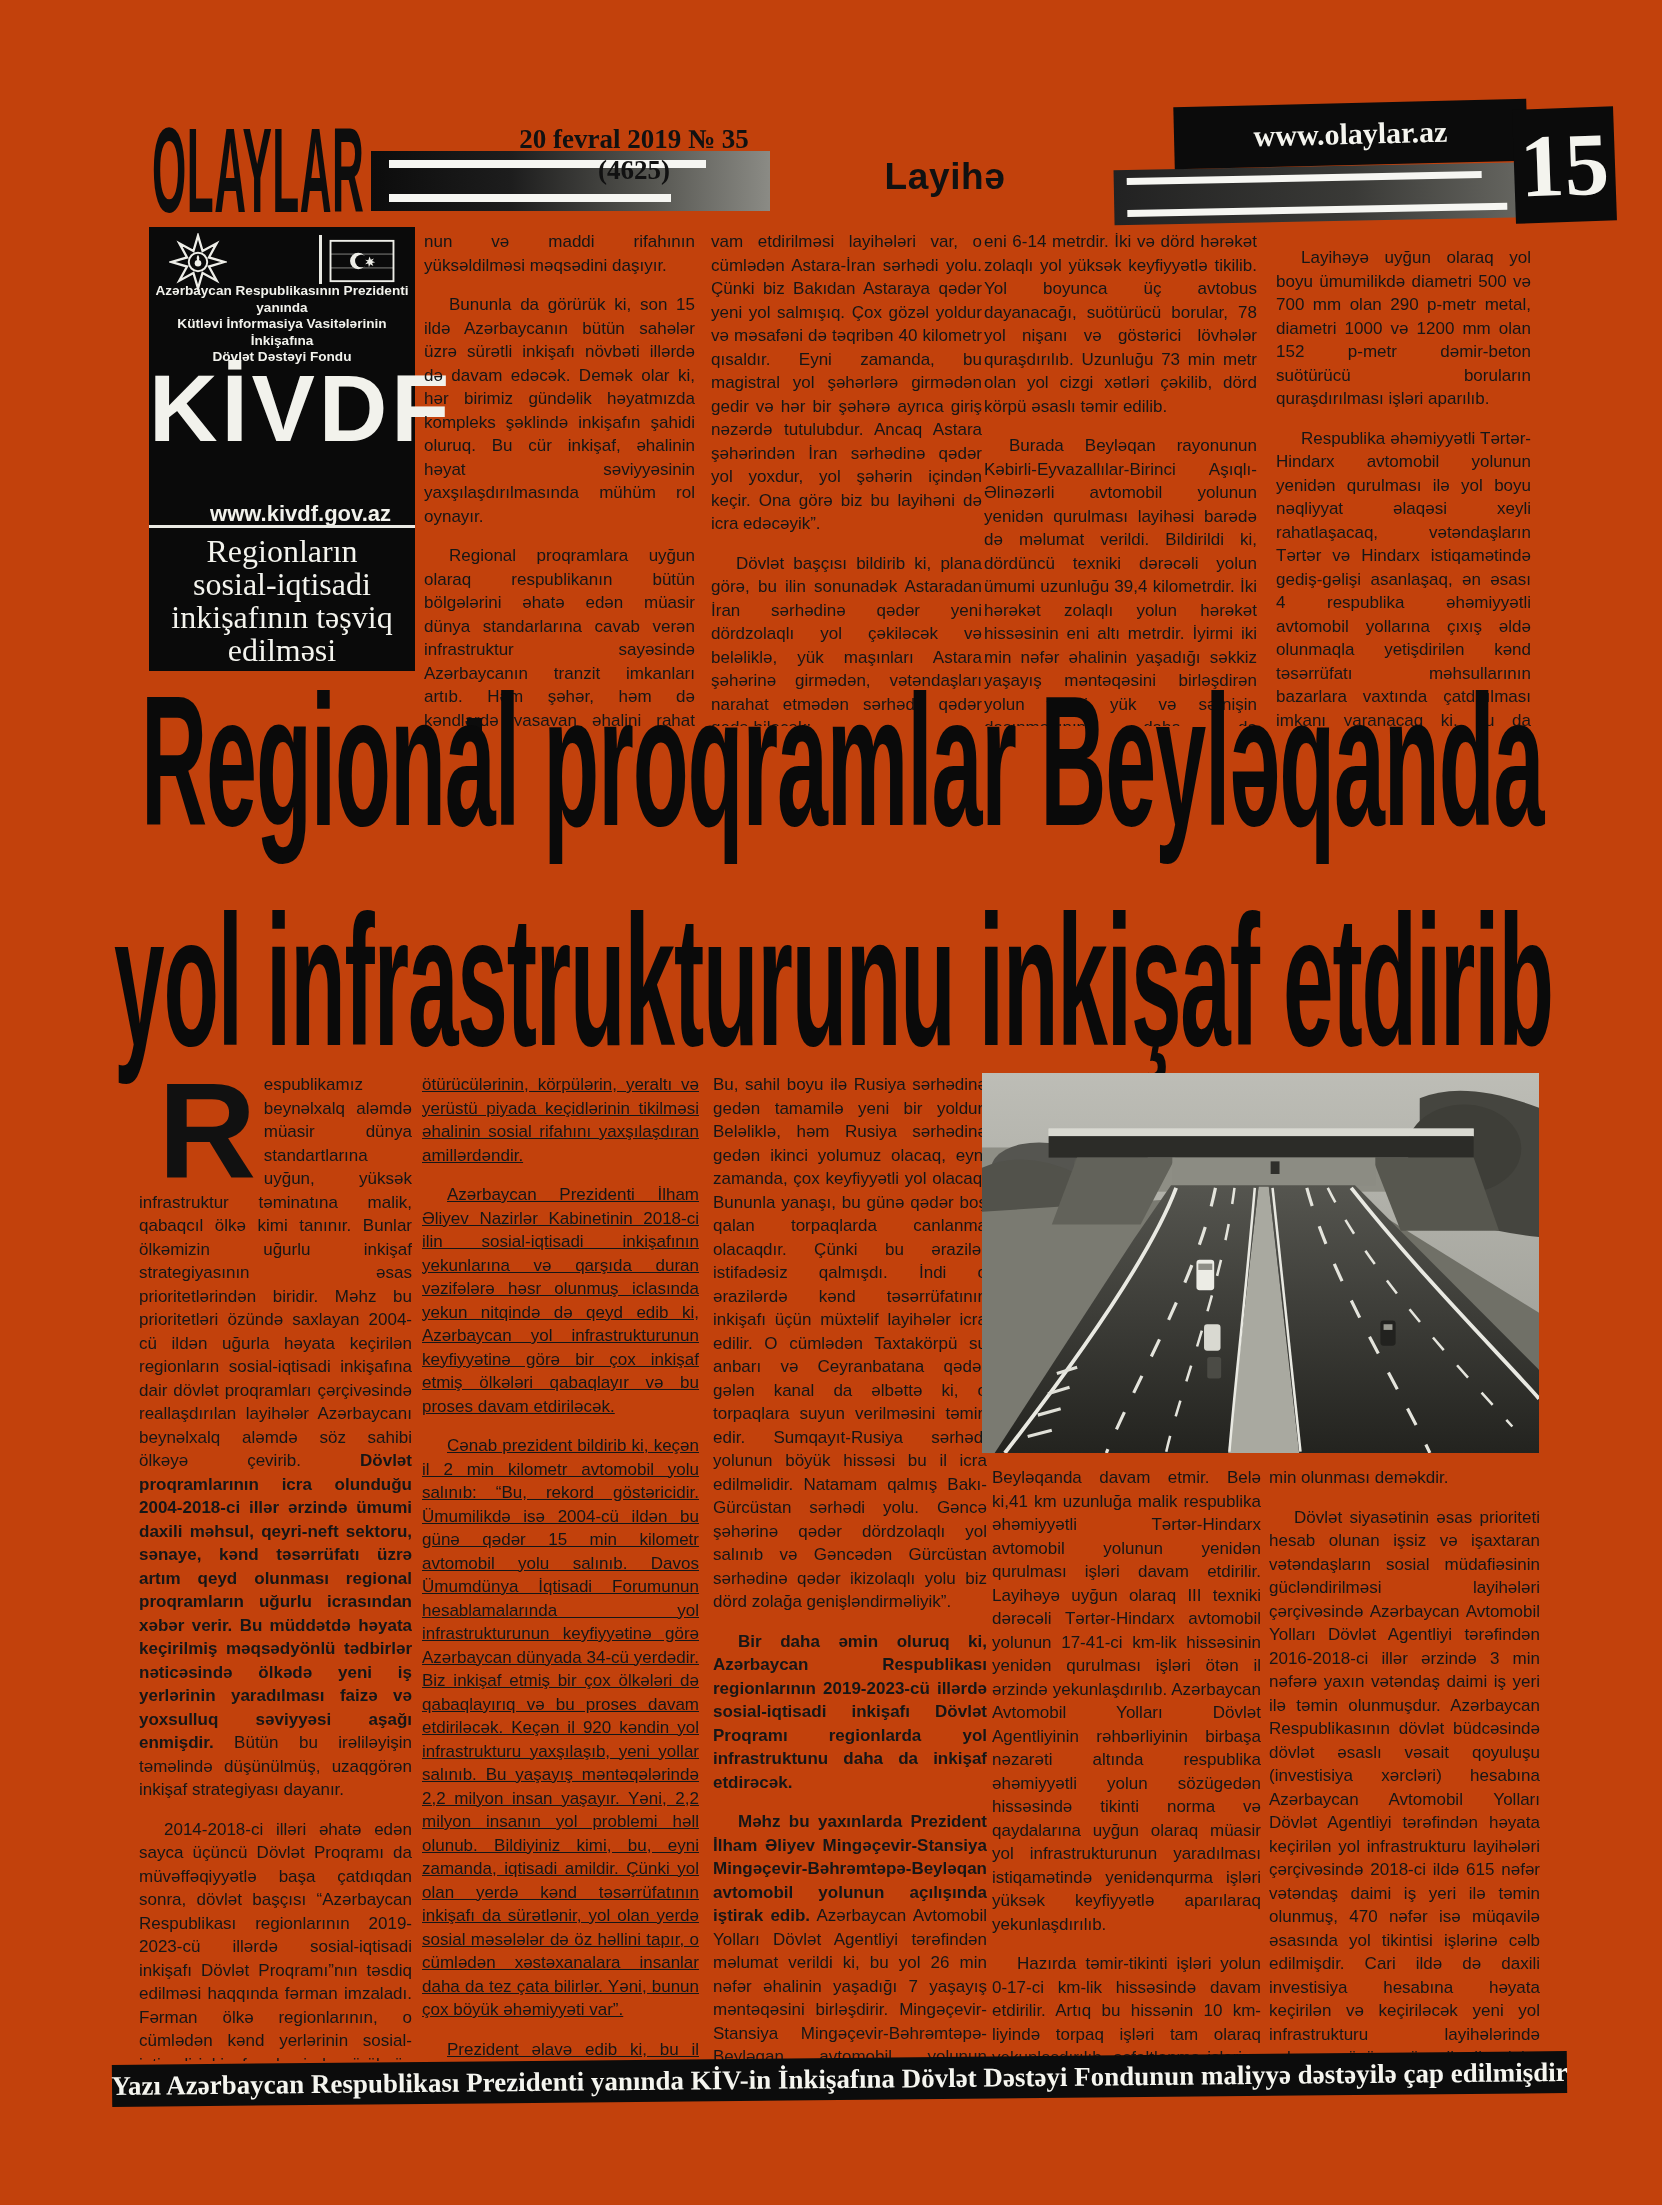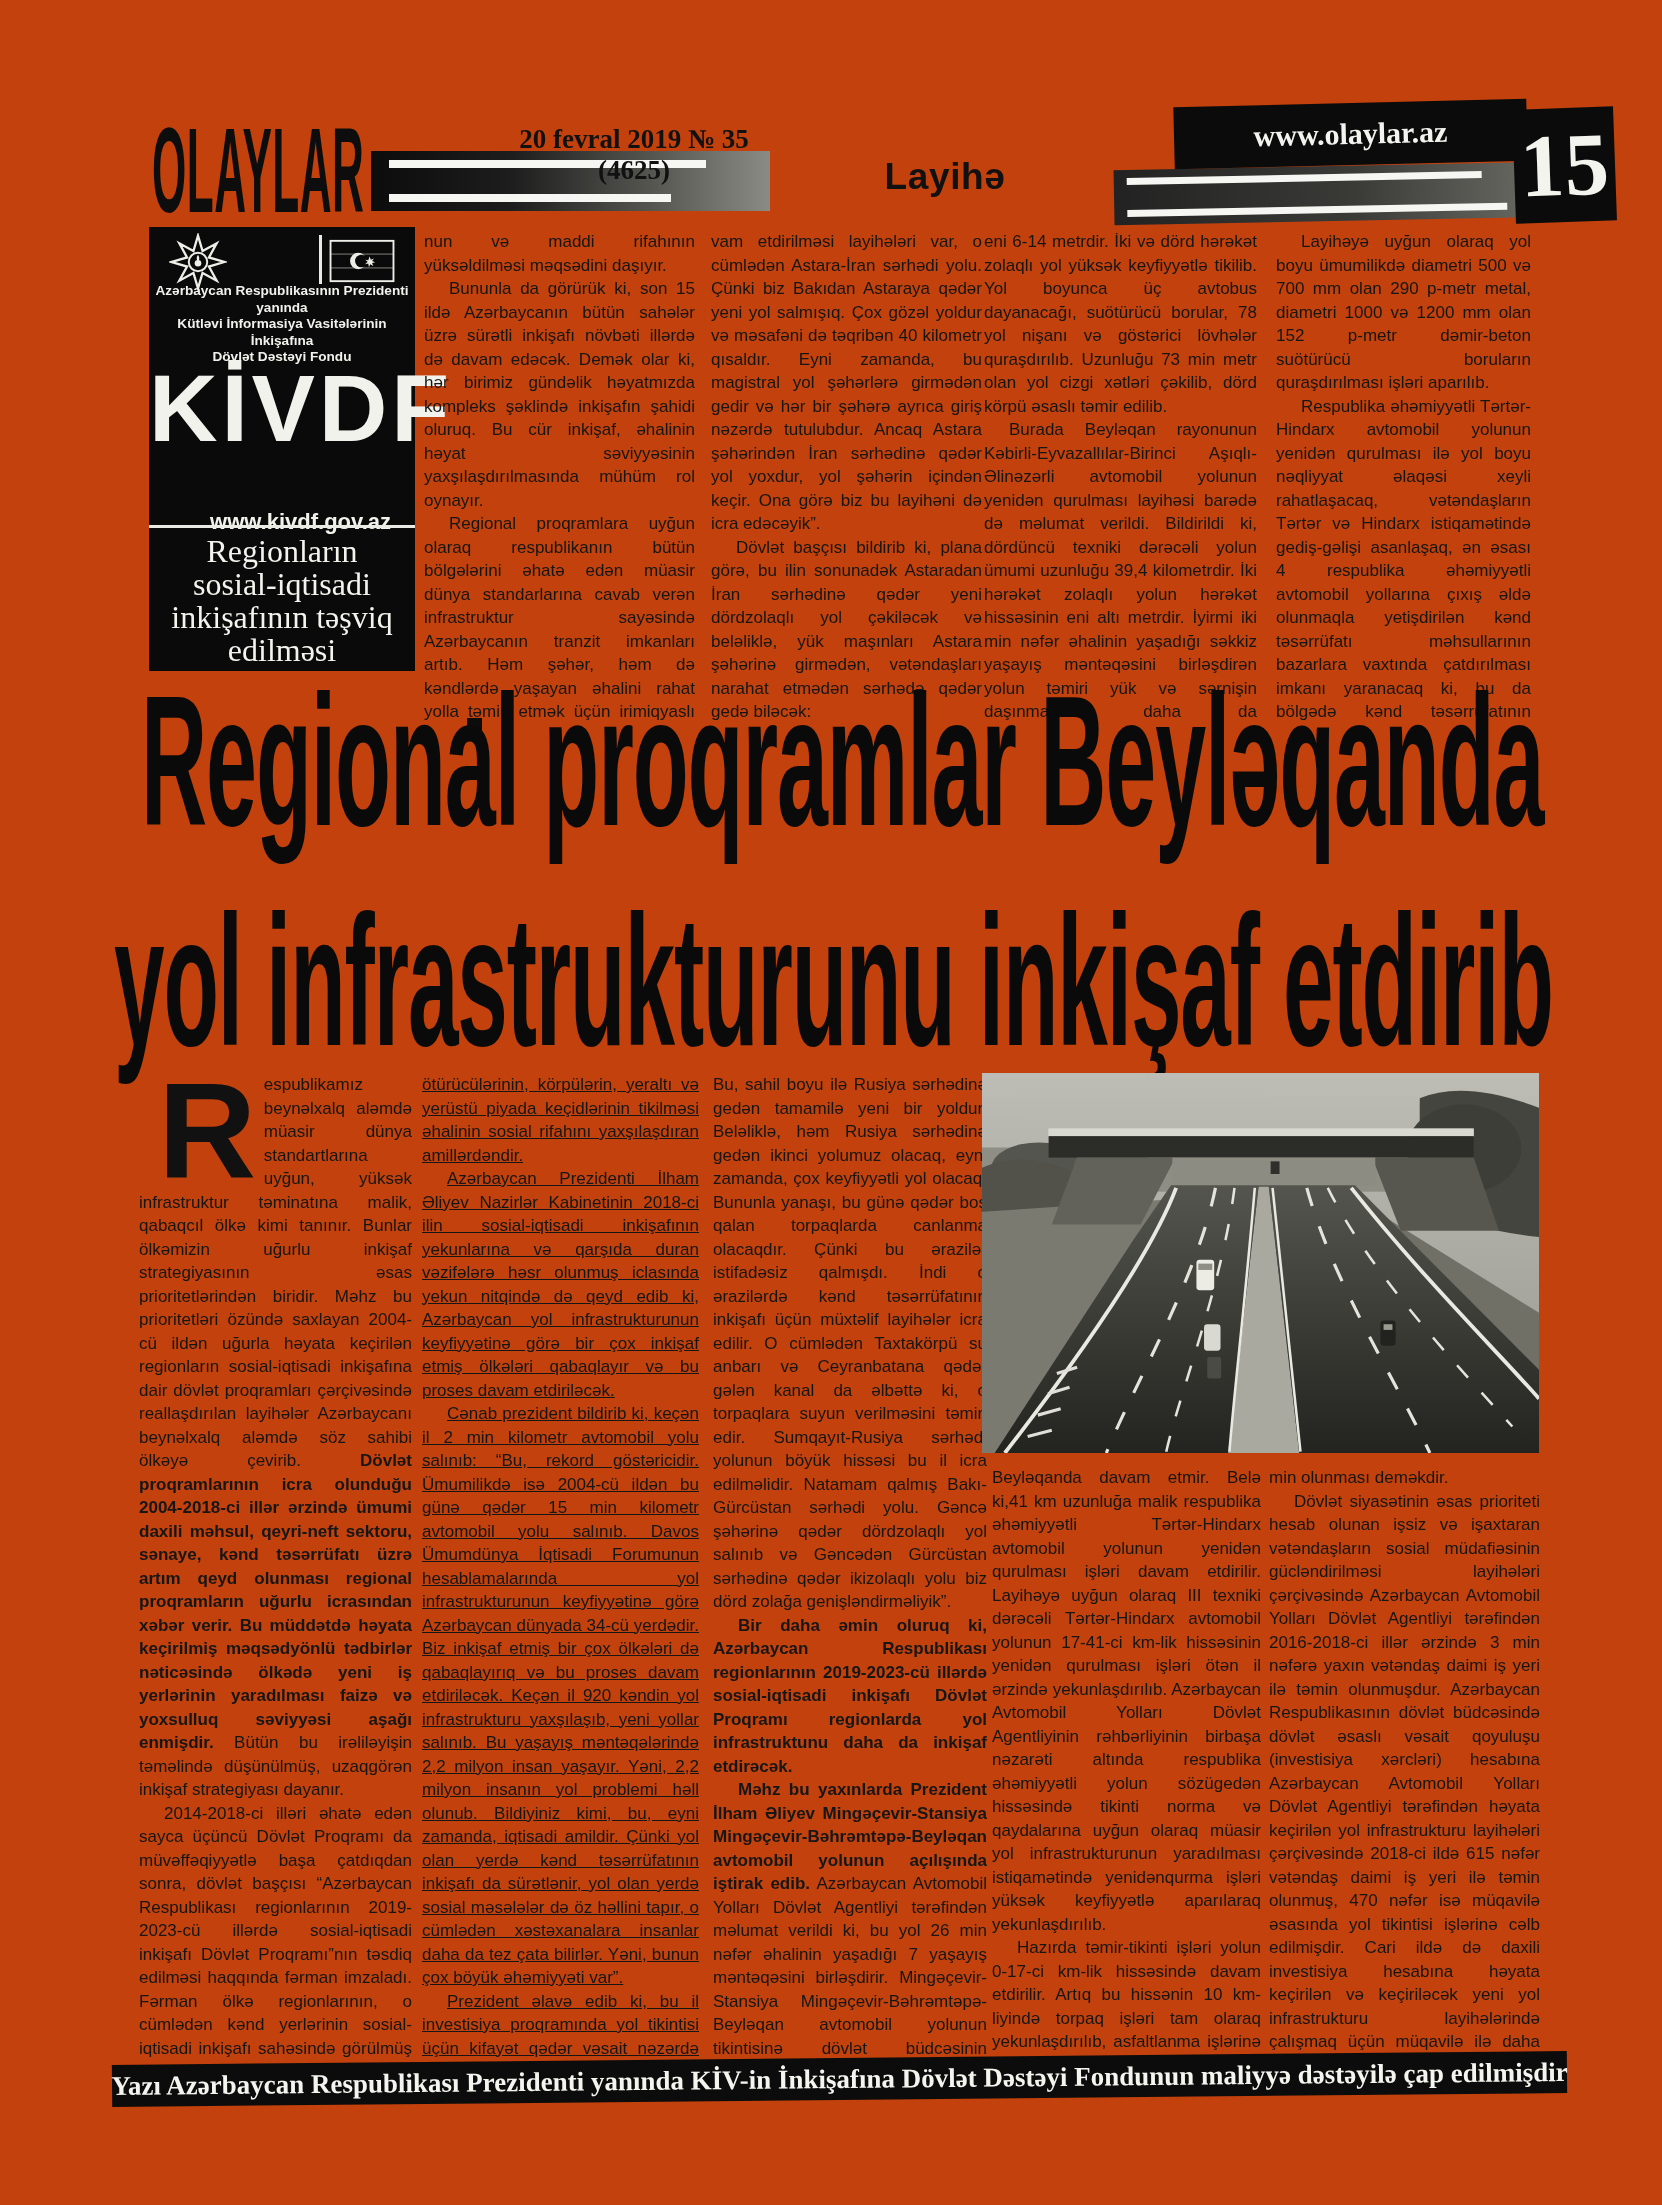--- a/index.html
+++ b/index.html
@@ -28,29 +28,29 @@
   .right-bar .stripe{position:absolute;left:12.7px;height:7px;background:#f6f6f2;}
   
   .kivdf{position:absolute;left:149px;top:227px;width:266px;height:444px;background:#0a0a0a;color:#f2f2ec;}
   .kivdf .emblem{position:absolute;left:20px;top:6.3px;}
   .kivdf .vline{position:absolute;left:170px;top:7.6px;width:2.5px;height:49px;background:#e9e9e3;}
   .kivdf .flag{position:absolute;left:179px;top:10px;}
   .kivdf .org{position:absolute;left:0;top:56px;width:100%;text-align:center;
         font-weight:700;font-size:13.6px;line-height:16.5px;}
   .kivdf .acr{position:absolute;left:0;top:134px;width:100%;text-align:center;
         font-weight:700;font-size:95px;line-height:95px;letter-spacing:3.8px;}
-  .kivdf .url{position:absolute;right:24px;top:274px;font-weight:700;font-size:22px;margin-top:8px;}
+  .kivdf .url{position:absolute;right:24px;top:274px;font-weight:700;font-size:22px;}
   .kivdf .divider{position:absolute;left:0;top:298px;width:100%;height:2.5px;background:#ededе7;background:#ededE7;background:#ededE7;background:#ededce;background:#ededе7;background:#eaeae4;}
   .kivdf .slogan{position:absolute;left:0;top:308px;width:100%;text-align:center;
         font-family:"Liberation Serif",serif;font-size:32px;line-height:33px;color:#f4f4ee;}
   
   .col{position:absolute;font-size:17px;line-height:23.5px;text-align:justify;overflow:hidden;
        color:#161616;}
   .col p{margin:0;}
-  .col p.indent{text-indent:25px;}
+  .col p.indent{text-indent:25px;margin-top:16px;}
   .col .bold{font-weight:700;}
   .dropcap{float:left;font-weight:700;font-size:136px;line-height:109px;margin:2.5px 10px 0 19px;
        letter-spacing:-2.5px;color:#111;}
   .end-marker{position:absolute;left:467px;top:718px;width:14.6px;height:14.6px;background:#0c0c0c;}
   
   .headline{position:absolute;font-weight:700;font-size:159px;line-height:159px;color:#0a0a0a;
        letter-spacing:-1.9px;}
   
   .photo{position:absolute;left:982px;top:1073px;width:557px;height:380px;}
   .photo svg{display:block;width:100%;height:100%;}

